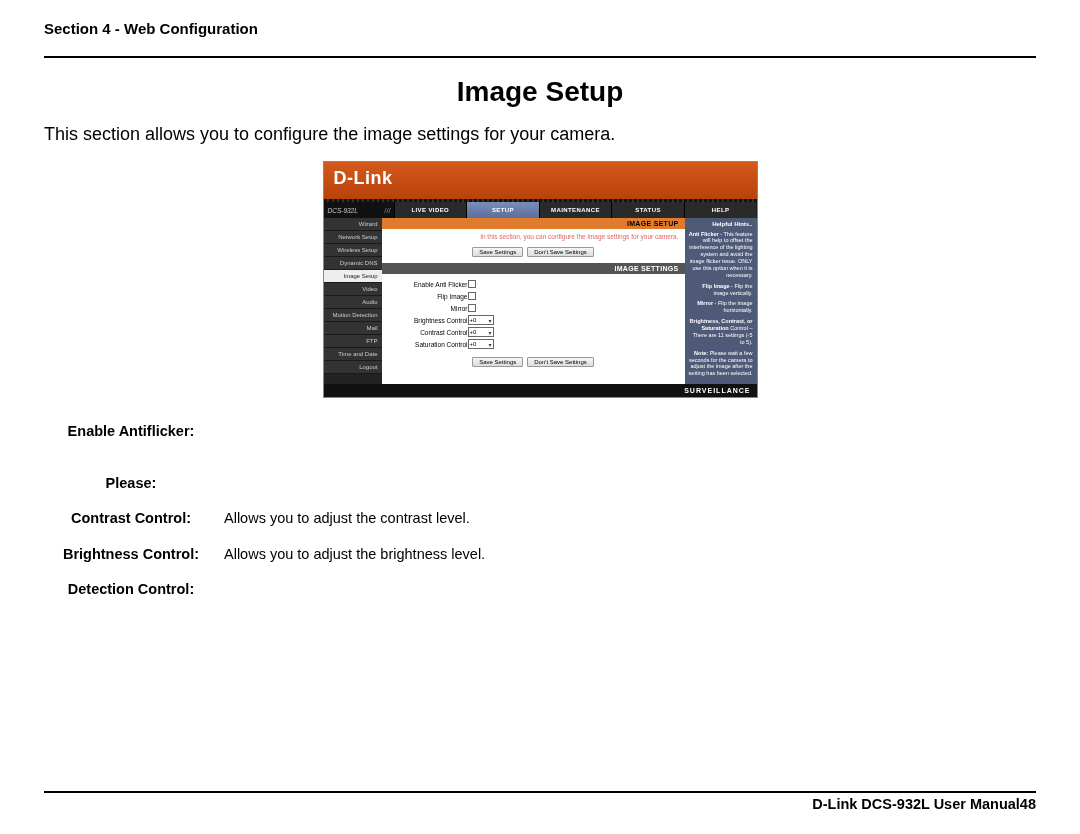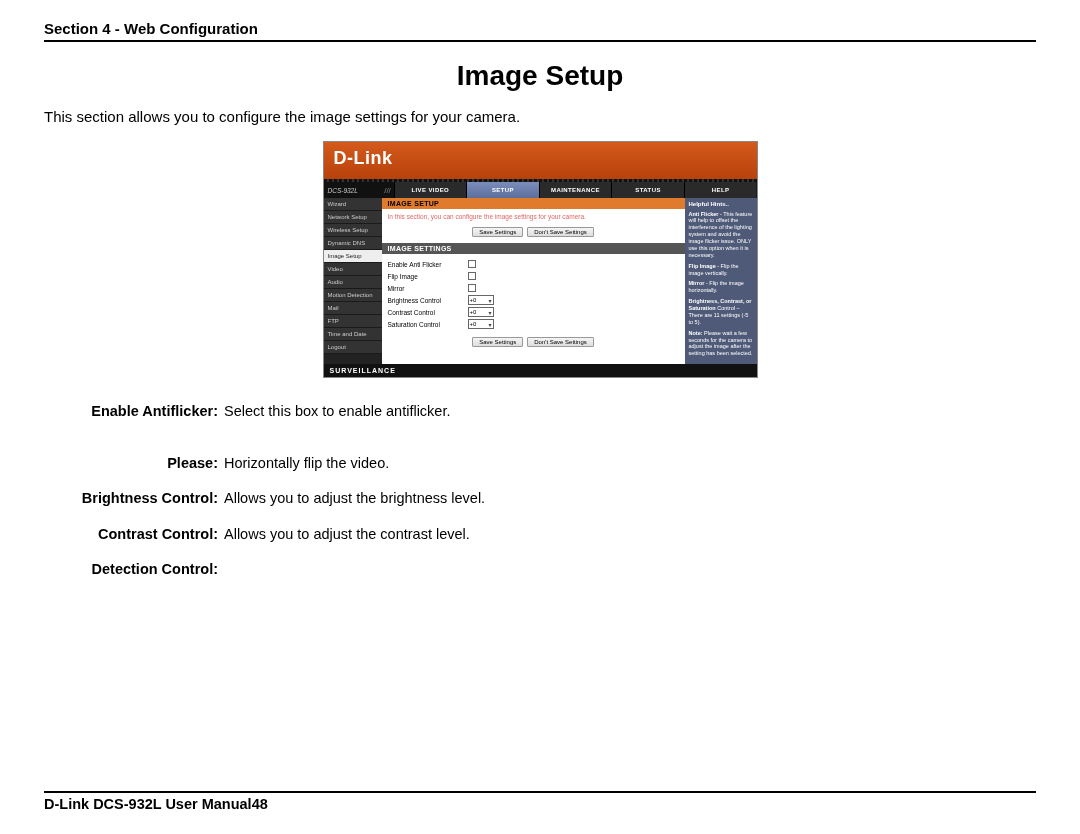--- a/index.html
+++ b/index.html
@@ -7,41 +7,42 @@
     font-family: "Myriad Pro", "Segoe UI", Arial, sans-serif;
     background: #fff;
     width: 1080px;
     height: 834px;
     padding: 20px 44px 16px 44px;
     position: relative;
     color: #000;
   }
   .header-line {
     border-bottom: 2px solid #000;
-    padding-bottom: 2px;
+    padding-bottom: 18px;
     margin-bottom: 18px;
   }
   .section-header { font-weight: 700; font-size: 15px; }
   h1.page-title {
     text-align: center;
     font-size: 28px;
     font-weight: 700;
     margin-bottom: 16px;
   }
-  .intro { font-size: 15px; margin-bottom: 16px; }
+  .intro { font-size: 18px; margin-bottom: 16px; }
 
   
   .shot-wrap { display: flex; justify-content: center; margin-bottom: 24px; }
   .shot {
     width: 435px;
     border: 1px solid #888;
     font-family: Arial, sans-serif;
     font-size: 7px;
     color: #000;
     background: #fff;
+    text-align: right;
   }
   .shot-banner {
     background: linear-gradient(#d45a1c, #b6400a);
     height: 40px;
     position: relative;
   }
   .brand {
     position: absolute;
     left: 10px; top: 6px;
     color: #fff;
@@ -112,28 +113,28 @@
   .hints-col p { margin-bottom:4px; }
   .hints-col b { font-weight:700; }
   .shot-footer {
     background:#111; color:#fff; font-size:7px; font-weight:700;
     letter-spacing:1px; padding:3px 6px;
   }
 
   
   .defs { font-size: 14.5px; }
   .def-row { display:flex; margin-bottom: 16px; line-height: 1.35; }
-  .def-label { width: 180px; text-align: right; font-weight: 700; padding-right: 6px; }
+  .def-label { width: 180px; text-align: center; font-weight: 700; padding-right: 6px; }
   .def-text { flex:1; }
 
   
   .page-footer {
     position:absolute; left:44px; right:44px; bottom:22px;
     border-top: 2px solid #000; padding-top: 3px;
-    display:flex; justify-content:flex-start;
+    display:flex; justify-content:flex-end;
     font-size:14.5px; font-weight:700;
   }
 </style>
 </head>
 <body>
 
 <div class="header-line">
   <span class="section-header">Section 4 - Web Configuration</span>
 </div>
 
@@ -233,35 +234,33 @@
       </div>
     </div>
 
     <div class="shot-footer">SURVEILLANCE</div>
   </div>
 </div>
 
 <div class="defs">
   <div class="def-row">
     <div class="def-label">Enable Antiflicker:</div>
-    <div class="def-text">Select this box to enable antiflicker.</div>
   </div>
   <div class="def-row">
   </div>
   <div class="def-row">
     <div class="def-label">Please:</div>
-    <div class="def-text">Horizontally flip the video.</div>
+  </div>
+  <div class="def-row">
+    <div class="def-label">Contrast Control:</div>
+    <div class="def-text">Allows you to adjust the contrast level.</div>
   </div>
   <div class="def-row">
     <div class="def-label">Brightness Control:</div>
     <div class="def-text">Allows you to adjust the brightness level.</div>
-  </div>
-  <div class="def-row">
-    <div class="def-label">Contrast Control:</div>
-    <div class="def-text">Allows you to adjust the contrast level.</div>
   </div>
   <div class="def-row">
     <div class="def-label">Detection Control:</div>
   </div>
 </div>
 
 <div class="page-footer">
   <span>D-Link DCS-932L User Manual</span>
   <span>48</span>
 </div>

